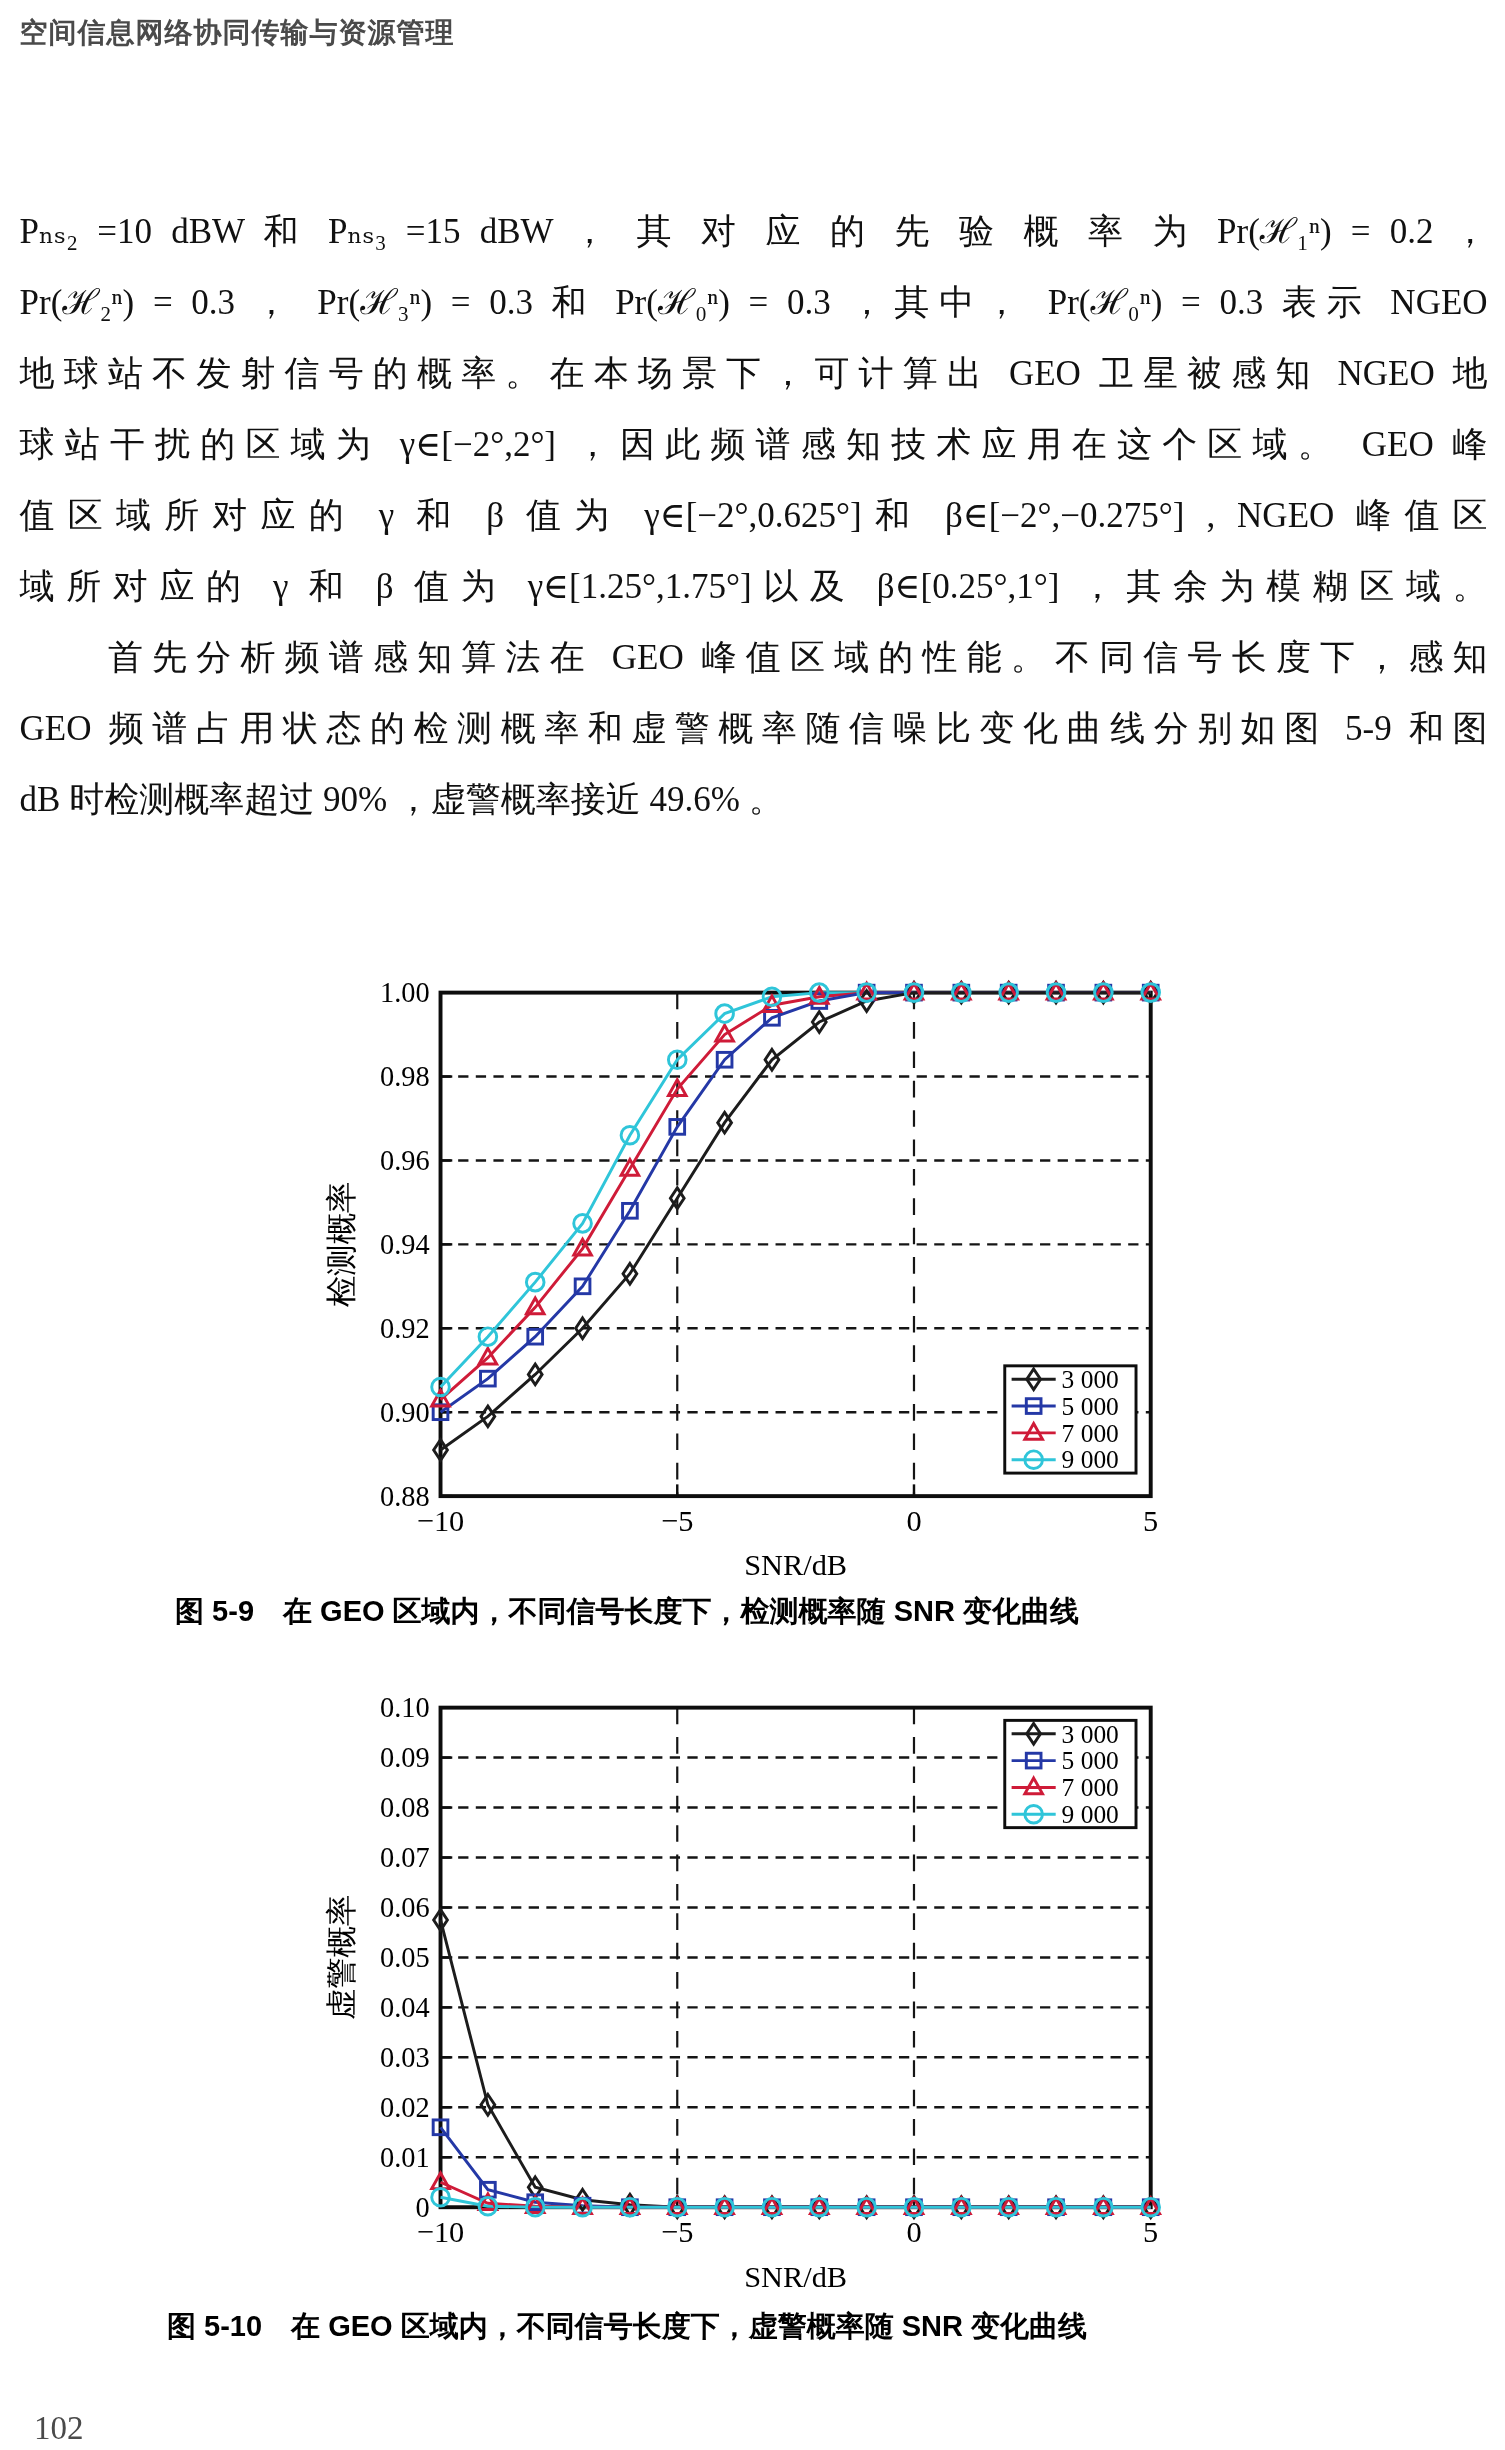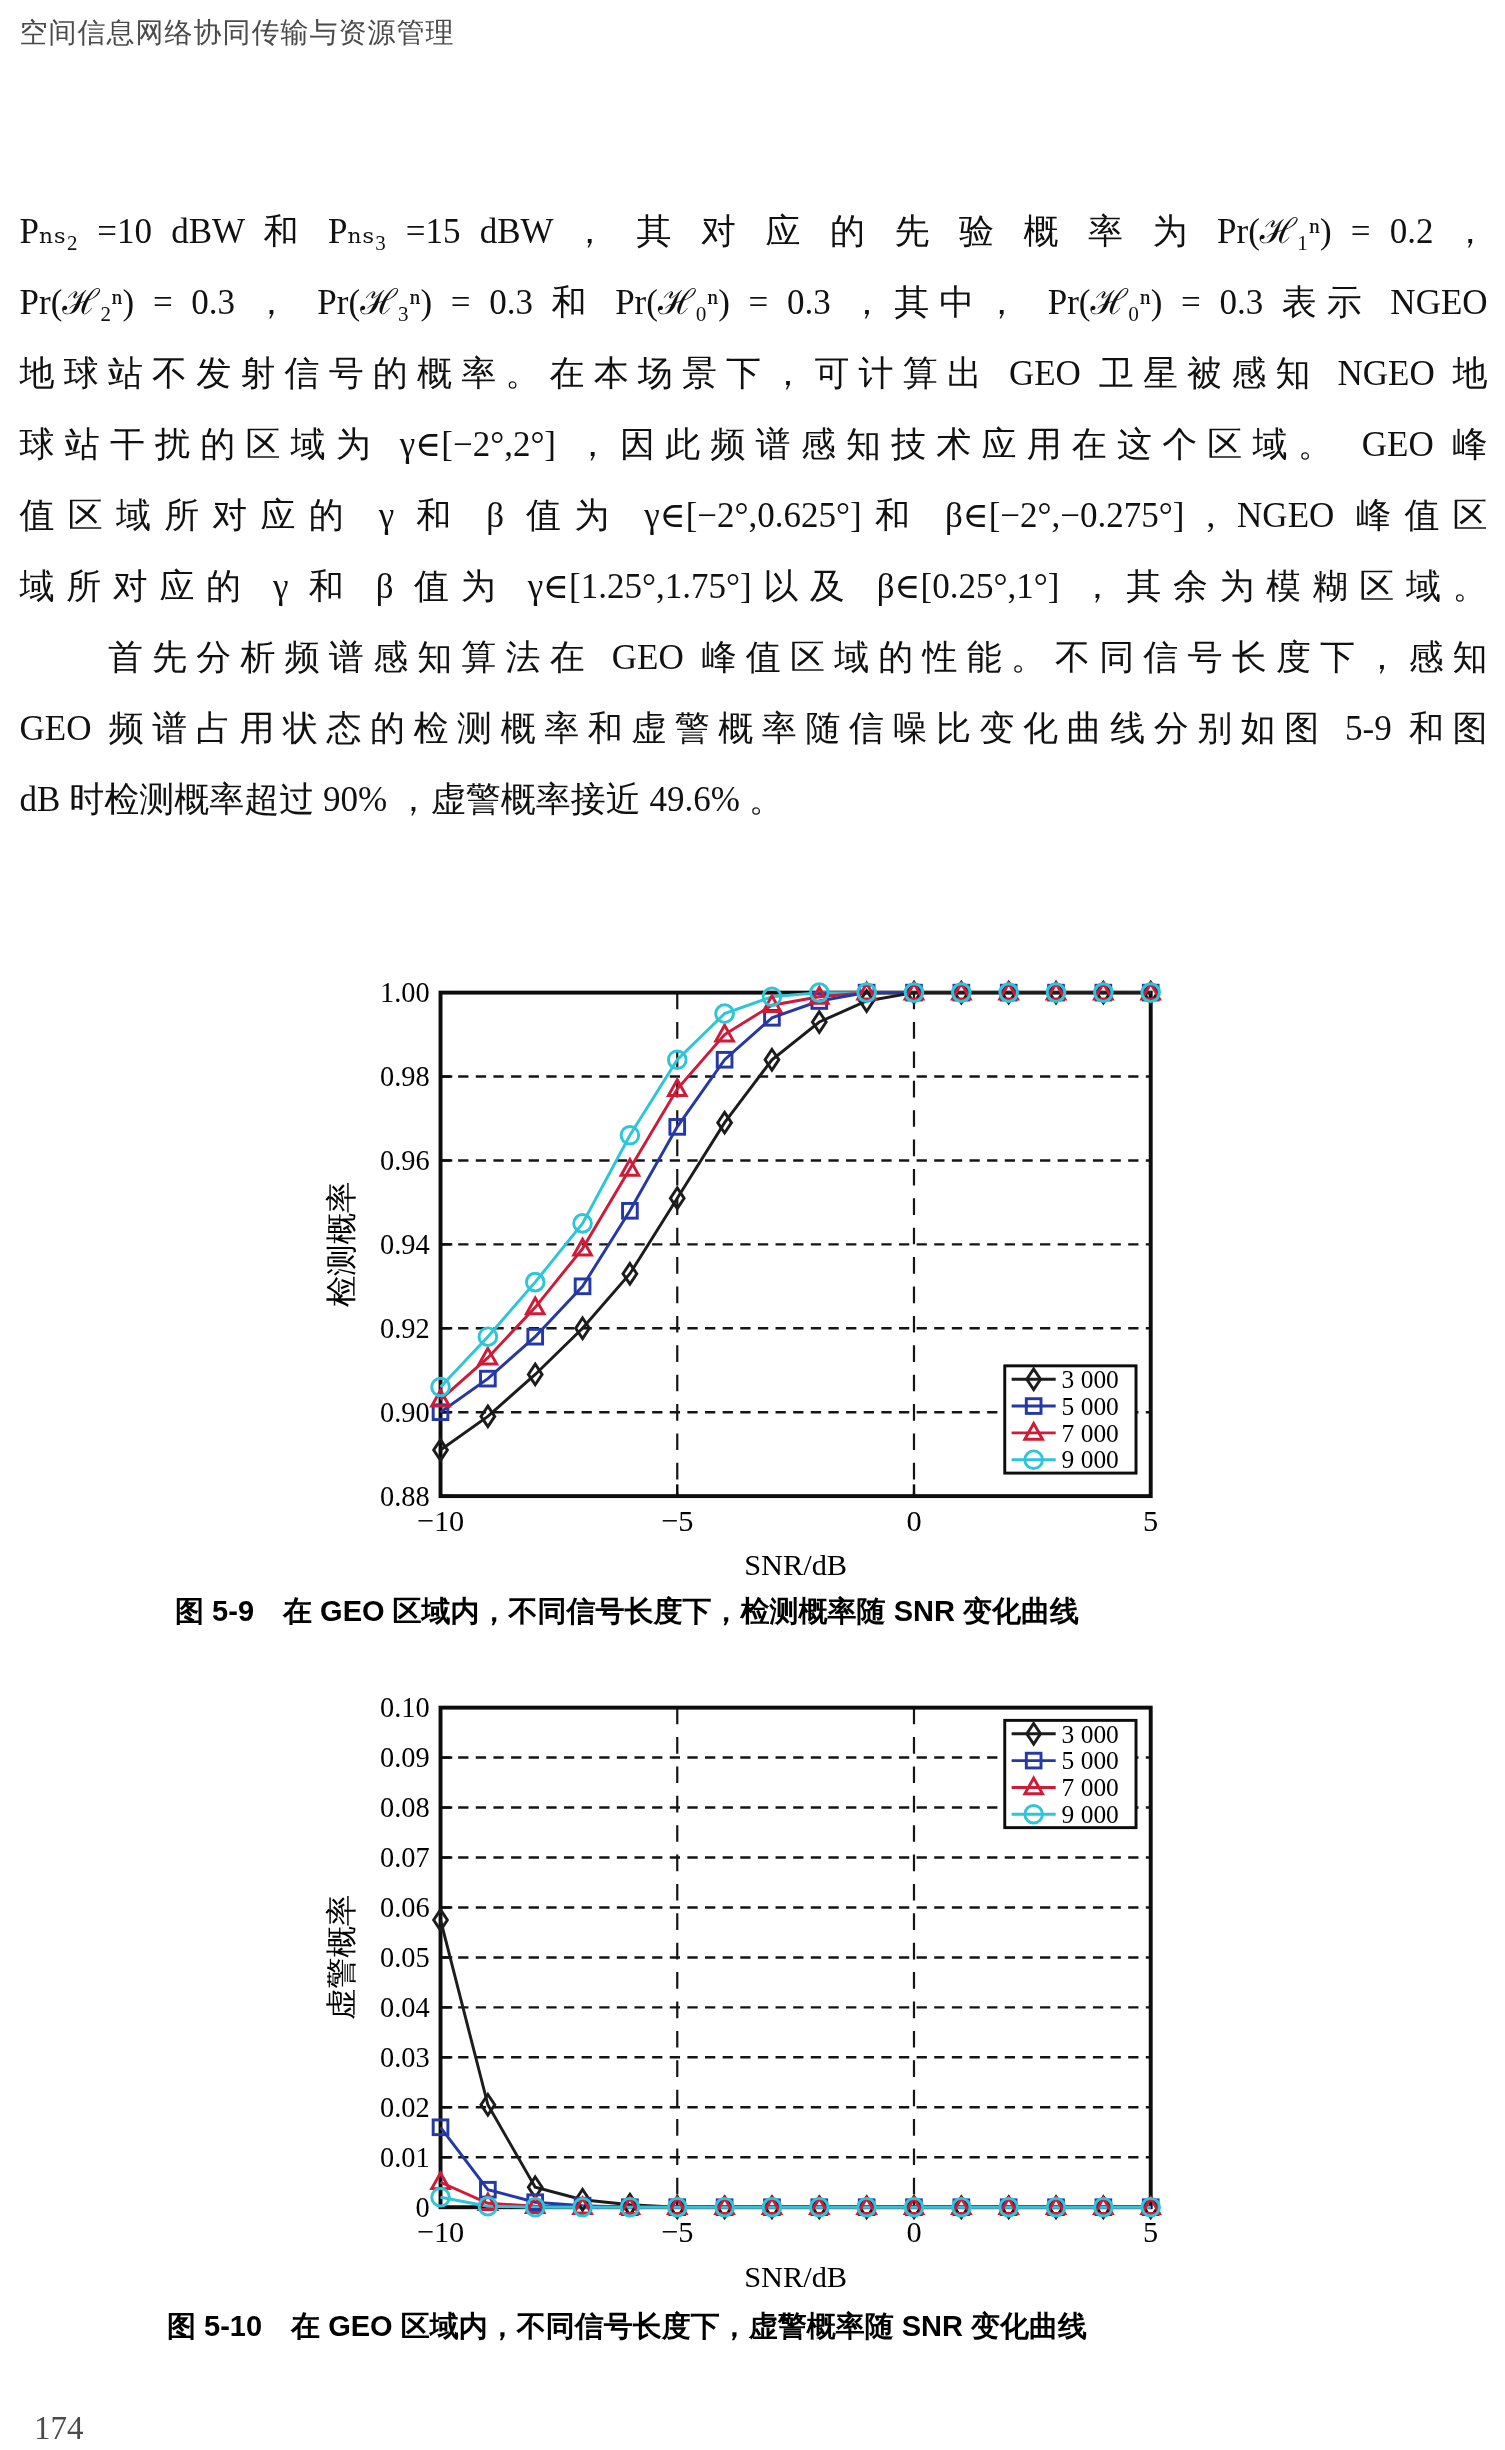--- a/index.html
+++ b/index.html
@@ -1,20 +1,20 @@
 <!DOCTYPE html>
 <html style="font-size:7.8px"><head>
 <meta charset="utf-8">
 <style>
   html,body{margin:0;padding:0;background:#ffffff;}
   #page{position:relative;width:1506px;height:2502px;background:#ffffff;overflow:hidden;
         font-family:"Liberation Serif","DejaVu Serif",serif;color:#111;}
   .header{position:absolute;left:19.6px;top:13.7px;width:735px;
           font-family:"Liberation Sans","DejaVu Sans",sans-serif;
-          font-weight:normal;font-size:28px;color:#4a4a4a;letter-spacing:1px;}
+          font-weight:bold;font-size:28px;color:#4a4a4a;letter-spacing:1px;}
   .bodytext{position:absolute;left:19.6px;top:196px;width:1468px;}
   .bline{height:71px;line-height:71px;font-size:35px;white-space:nowrap;
          text-align:justify;text-align-last:justify;}
   .bline.endline{text-align-last:left;}
   .figsvg{position:absolute;left:274px;width:911px;height:652px;}
   #chart59{top:960px;}
   #chart510{top:1676px;}
   .caption{position:absolute;left:0;width:1254px;text-align:center;
            font-family:"Liberation Sans","DejaVu Sans",sans-serif;
            font-weight:bold;font-size:29px;color:#000;}
@@ -280,16 +280,16 @@
       <text x="1608" y="190.125" font-size="52" font-family="&quot;Liberation Serif&quot;,&quot;DejaVu Serif&quot;,serif" fill="#000" text-anchor="start">5 000</text>
       <line x1="1506" y1="226.875" x2="1596" y2="226.875" stroke="#cf1b38" stroke-width="6"></line>
       <path d="M1551 207.875L1569 239.875L1533 239.875Z" fill="none" stroke="#cf1b38" stroke-width="6"></path>
       <text x="1608" y="244.875" font-size="52" font-family="&quot;Liberation Serif&quot;,&quot;DejaVu Serif&quot;,serif" fill="#000" text-anchor="start">7 000</text>
       <line x1="1506" y1="281.625" x2="1596" y2="281.625" stroke="#2fc5d9" stroke-width="6"></line>
       <circle cx="1551" cy="281.625" r="18" fill="none" stroke="#2fc5d9" stroke-width="6"></circle>
       <text x="1608" y="299.625" font-size="52" font-family="&quot;Liberation Serif&quot;,&quot;DejaVu Serif&quot;,serif" fill="#000" text-anchor="start">9 000</text>
     </svg>
   <div id="cap510" class="caption">图 5-10　在 GEO 区域内，不同信号长度下，虚警概率随 SNR 变化曲线</div>
 
-  <div class="pagenum">174</div>
+  <div class="pagenum">102</div>
 
 </div>
 
 
 </body></html>

